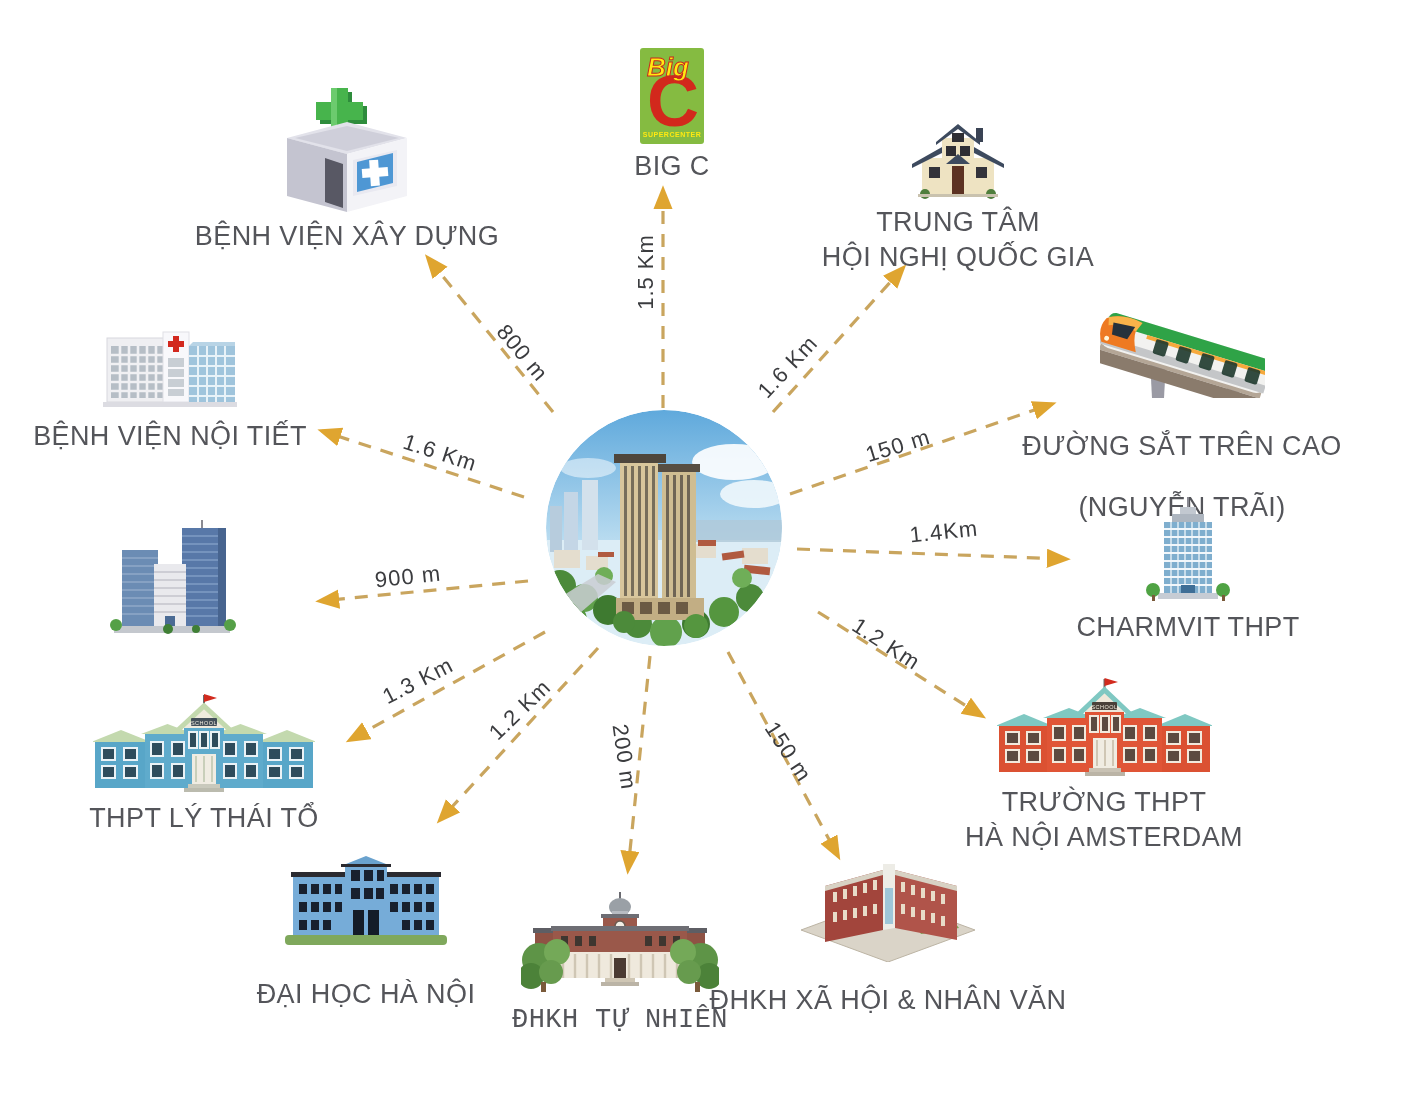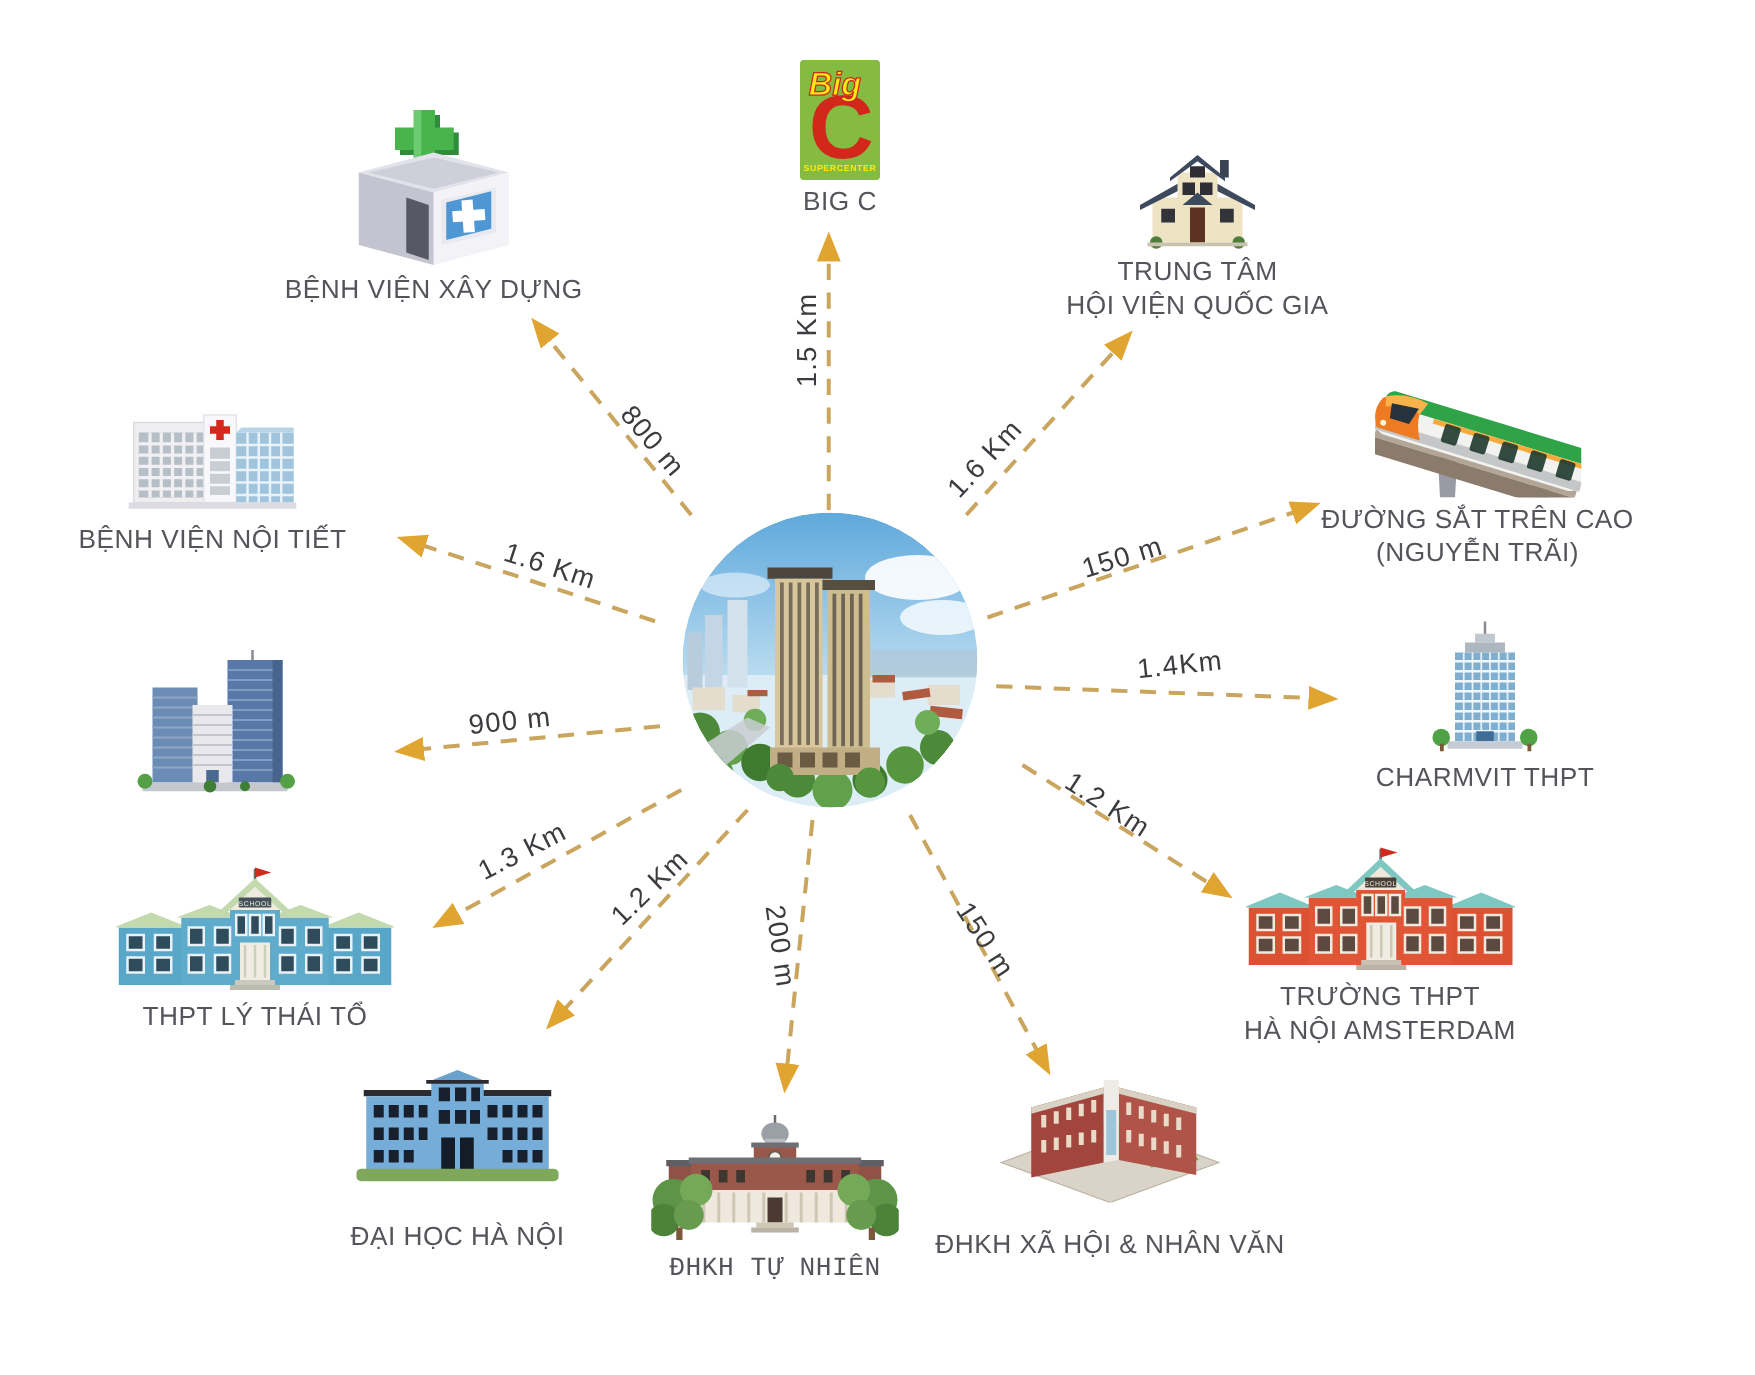--- a/index.html
+++ b/index.html
@@ -1,20 +1,20 @@
 <!DOCTYPE html>
 <html><head>
 <meta charset="utf-8">
 <style>
   html,body{margin:0;padding:0;background:#fff;}
   .canvas{position:relative;width:1404px;height:1100px;background:#fff;overflow:hidden;
           font-family:"Liberation Sans", sans-serif;}
   .arrows{position:absolute;left:0;top:0;pointer-events:none;}
   .landmark{position:absolute;display:flex;flex-direction:column;align-items:center;text-align:center;}
-  .lm-label{font-size:21px;color:#54555A;letter-spacing:.4px;line-height:1.28;margin-top:5px;white-space:nowrap;}
+  .lm-label{font-size:27px;color:#54555A;letter-spacing:.4px;line-height:1.28;margin-top:5px;white-space:nowrap;}
   .dist{position:absolute;font-size:22px;color:#3B3C3F;letter-spacing:1px;white-space:nowrap;
         transform-origin:center;}
   .center-img{position:absolute;left:546px;top:410px;width:236px;height:236px;border-radius:50%;overflow:hidden;}
 </style>
 </head>
 <body>
 
 <div class="canvas">
 
   <svg class="arrows" width="1404" height="1100">
@@ -172,24 +172,24 @@
         <rect x="48" y="28" width="10" height="10" fill="#2E2E34"></rect>
       <polygon points="34,46 46,36 58,46" fill="#3D4A5E"></polygon>
       <rect x="40" y="48" width="12" height="28" fill="#5C3222"></rect>
       <rect x="16" y="48" width="13" height="13" fill="#33333A" stroke="#EEE3C2" stroke-width="2"></rect>
       <rect x="63" y="48" width="13" height="13" fill="#33333A" stroke="#EEE3C2" stroke-width="2"></rect>
       <circle cx="13" cy="76" r="5" fill="#4F7E3C"></circle>
         <circle cx="79" cy="76" r="5" fill="#4F7E3C"></circle>
       <rect x="6" y="76" width="80" height="3" fill="#C9C2AE"></rect>
     </svg>
     <div class="lm-label">TRUNG TÂM</div>
-    <div class="lm-label" style="margin-top:0;">HỘI VIỆN QUỐC GIA</div>
-  </div>
-
-  <div class="landmark" style="left:1037px;top:294px;width:290px;">
+    <div class="lm-label" style="margin-top:0;">HỘI NGHỊ QUỐC GIA</div>
+  </div>
+
+  <div class="landmark" style="left:1037px;top:294px;width:290px;gap:26px;">
     <svg width="165" height="104" viewBox="0 0 165 104">
       <polygon points="50,66 66,68 64,104 52,104" fill="#9A9AA4"></polygon>
       <polygon points="126,90 140,92 139,104 128,104" fill="#A8A8B0"></polygon>
       <g transform="rotate(17 10 40)">
         <rect x="4" y="52" width="168" height="6" fill="#B4A696"></rect>
         <rect x="4" y="58" width="168" height="13" fill="#8A7B6C"></rect>
         <rect x="2" y="18" width="172" height="36" rx="10" fill="#F2F2F0"></rect>
         <rect x="2" y="44" width="172" height="8" fill="#C4C6C8"></rect>
         <path d="M10,18 h160 a8,8 0 0 1 8,8 v4 H4 v-4 a8,8 0 0 1 6,-8 Z" fill="#2FA347"></path>
         <rect x="46" y="30" width="128" height="4" fill="#F6A93C"></rect>

